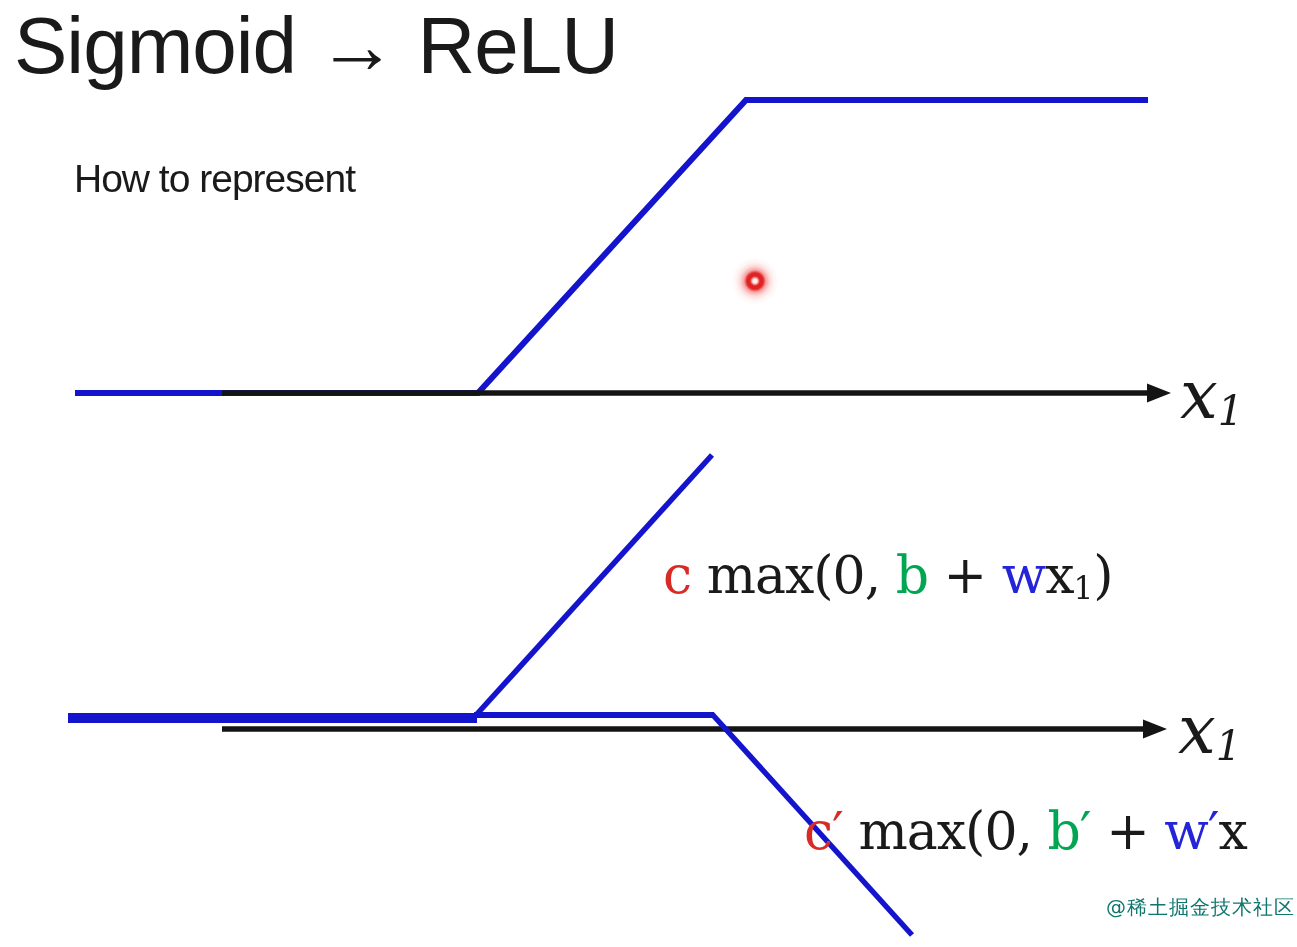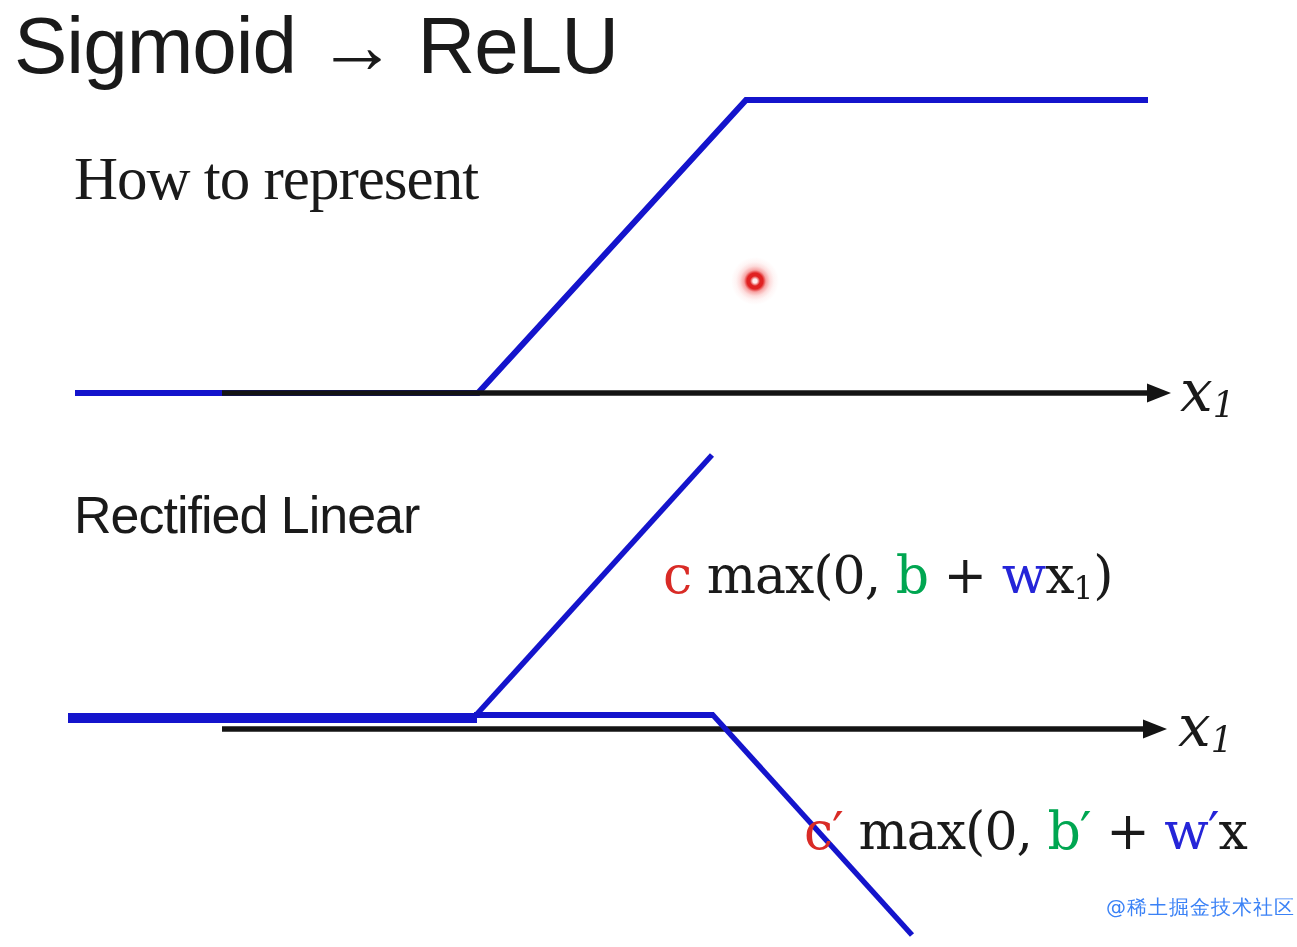--- a/index.html
+++ b/index.html
@@ -12,60 +12,59 @@
   }
   .layer{position:absolute;left:0;top:0;}
   .txt{position:absolute;color:#1a1a1a;white-space:nowrap;}
   .title{
     left:14px;top:6px;
     font-size:80px;line-height:1;
     letter-spacing:-1px;font-weight:400;
   }
   .question{
     left:74px;top:146px;
-    font-size:61px;line-height:66px;
+    font-size:39px;line-height:66px;
     letter-spacing:-1px;
-    font-family:Liberation Serif, serif;
   }
   .relu-label{
     left:74px;top:482px;
     font-size:52px;line-height:66px;
     letter-spacing:-1px;
   }
   .formula{
     font-family:"DejaVu Serif",serif;
     font-size:52px;line-height:1;
     letter-spacing:-1px;
   }
   .formula-1{left:663px;top:549px;}
   .formula-2{left:804px;top:805px;}
   .axis-label{
     font-family:"DejaVu Serif",serif;
     font-style:italic;
-    font-size:58px;line-height:1;
+    font-size:67px;line-height:1;
   }
   .axis-label-top{left:1180px;top:362px;}
   .axis-label-bottom{left:1178px;top:697px;}
   .sub{font-size:.6em;vertical-align:-0.18em;letter-spacing:0;}
   .laser{
     position:absolute;
     left:731px;top:257px;width:48px;height:48px;
     background:radial-gradient(circle at 50% 50%,
       rgba(255,238,238,.95) 0px, rgba(255,238,238,.95) 2px,
       #e02222 5px, #e02222 8px,
       rgba(240,90,90,.55) 11px,
       rgba(248,140,140,.30) 15px,
       rgba(252,180,180,.14) 19px,
       rgba(255,210,210,0) 24px);
     border-radius:50%;
   }
   .watermark{
     left:1106px;top:895px;
     font-size:20px;line-height:1.2;
-    color:#3b82f6;
+    color:#0f766e;
     font-family:"DejaVu Sans",sans-serif;
     letter-spacing:1px;
   }
 </style>
 </head>
 <body>
 
 <div class="slide">
 
   <svg class="layer" width="1297" height="947" viewBox="0 0 1297 947">
@@ -82,21 +81,20 @@
     <line x1="712" y1="714" x2="912" y2="935" stroke-width="5.5" stroke="#1414cc"></line>
   </svg>
 
   <div class="txt title">Sigmoid → ReLU</div>
 
   <div class="txt question">
     <div>How to represent</div>
   </div>
 
   <div class="txt relu-label">
-    <div>Rectified Linear</div>
   </div>
 
   <div class="txt axis-label axis-label-top"><span style="color: rgb(26, 26, 26);">x</span><span class="sub" style="color: rgb(26, 26, 26);">1</span></div>
 
   <div class="txt axis-label axis-label-bottom"><span style="color: rgb(26, 26, 26);">x</span><span class="sub" style="color: rgb(26, 26, 26);">1</span></div>
 
   <div class="txt formula formula-1"><span style="color: rgb(217, 43, 38);">c</span><span style="color: rgb(26, 26, 26);"> max(0, </span><span style="color: rgb(0, 166, 81);">b</span><span style="color: rgb(26, 26, 26);"> + </span><span style="color: rgb(37, 37, 216);">w</span><span style="color: rgb(26, 26, 26);">x</span><span class="sub" style="color: rgb(26, 26, 26);">1</span><span style="color: rgb(26, 26, 26);">)</span></div>
 
   <div class="txt formula formula-2"><span style="color: rgb(217, 43, 38);">c′</span><span style="color: rgb(26, 26, 26);"> max(0, </span><span style="color: rgb(0, 166, 81);">b′</span><span style="color: rgb(26, 26, 26);"> + </span><span style="color: rgb(37, 37, 216);">w′</span><span style="color: rgb(26, 26, 26);">x</span></div>
 

